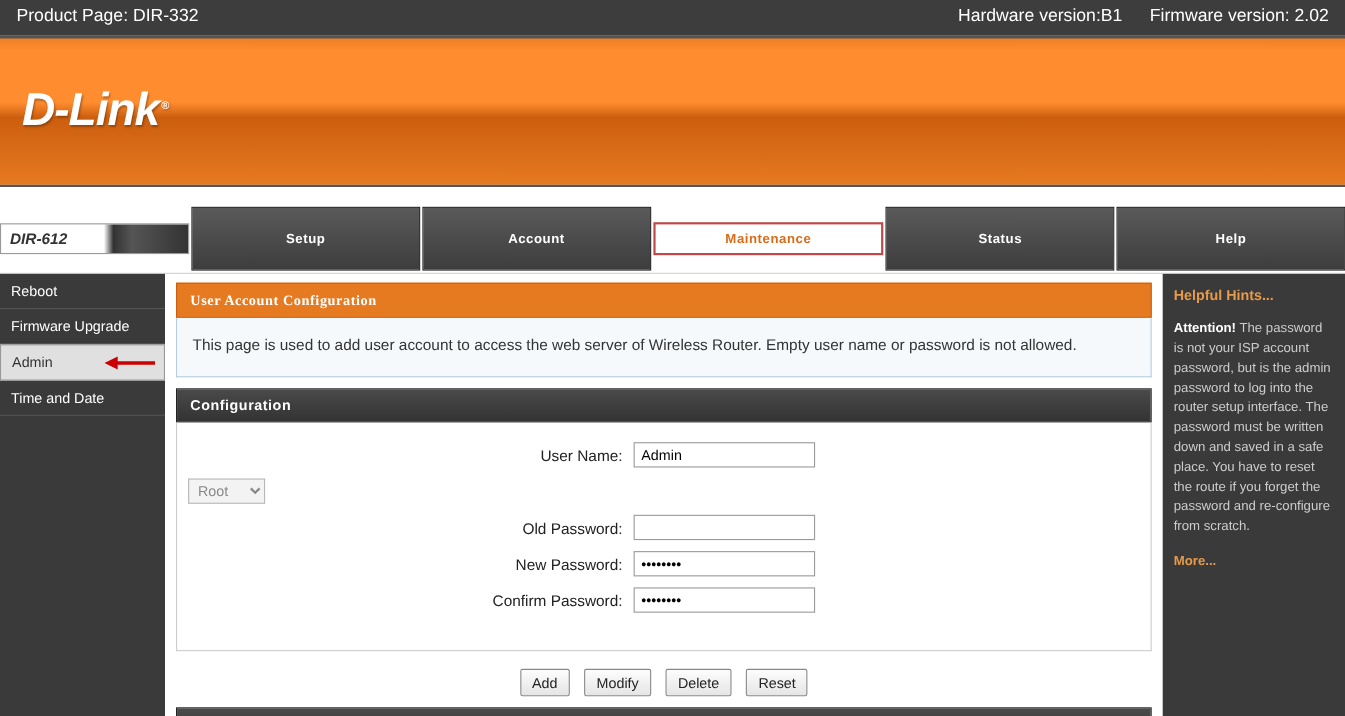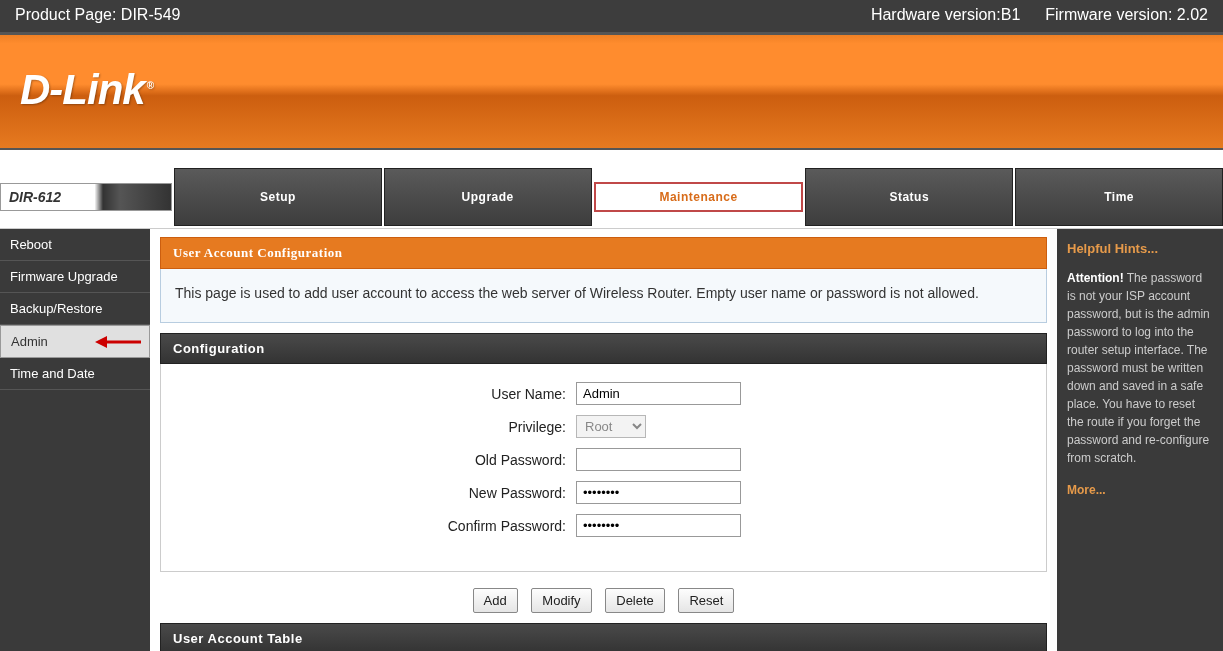--- a/index.html
+++ b/index.html
@@ -13,21 +13,21 @@
       background: #3d3d3d;
       color: #fff;
       padding: 6px 15px 8px;
       display: flex;
       justify-content: space-between;
       font-size: 16px;
     }
     .topbar-right { display: flex; gap: 25px; }
     .banner {
       background: linear-gradient(180deg, #ea7c21 0%, #ff8c2e 10%, #ff8c2e 45%, #cc5e0f 55%, #e67a20 100%);
-      height: 118px;
+      height: 138px;
       display: flex;
       align-items: center;
       padding-left: 20px;
       border-bottom: 2px solid #555;
       position: relative;
     }
     .banner::before {
       content: '';
       position: absolute;
       top: 0; left: 0; right: 0;
@@ -221,49 +221,48 @@
       font-weight: bold;
       margin-top: 14px;
       display: block;
       cursor: pointer;
     }
   </style>
 </head>
 <body>
 
 <div class="topbar">
-  <div>Product Page: DIR-549</div>
+  <div>Product Page: DIR-332</div>
   <div class="topbar-right">
     <div>Hardware version:B1</div>
     <div>Firmware version: 2.02</div>
   </div>
 </div>
 
 <div class="banner">
   <div class="logo">
     <span>D-Link</span><span class="logo-r">®</span>
   </div>
 </div>
 
 <div class="navbar">
   <div class="nav-model">
     <span>DIR-612</span>
   </div>
   <div class="nav-tab">Setup</div>
-  <div class="nav-tab">Upgrade</div>
+  <div class="nav-tab">Account</div>
   <div class="nav-tab active">Maintenance</div>
   <div class="nav-tab">Status</div>
-  <div class="nav-tab">Time</div>
+  <div class="nav-tab">Help</div>
 </div>
 
 <div class="layout">
   <div class="sidebar">
     <div class="side-item">Reboot</div>
     <div class="side-item">Firmware Upgrade</div>
-    <div class="side-item">Backup/Restore</div>
     <div class="side-item active">
       <span>Admin</span>
       <span class="arrow-indicator">
         <svg width="46" height="14" viewBox="0 0 46 14">
           <line x1="46" y1="7" x2="10" y2="7" stroke="#cc0000" stroke-width="3"></line>
           <polygon points="0,7 12,1 12,13" fill="#cc0000"></polygon>
         </svg>
       </span>
     </div>
     <div class="side-item">Time and Date</div>
@@ -273,21 +272,20 @@
     <div class="section-title">User Account Configuration</div>
     <div class="section-desc">This page is used to add user account to access the web server of Wireless Router. Empty user name or password is not allowed.</div>
 
     <div class="sub-title">Configuration</div>
     <div class="form-body">
       <div class="form-row">
         <div class="form-label">User Name:</div>
         <input class="form-input" type="text" value="Admin" style="">
       </div>
       <div class="form-row">
-        <div class="form-label">Privilege:</div>
         <select class="form-select" disabled="">
           <option>Root</option>
         </select>
       </div>
       <div class="form-row">
         <div class="form-label">Old Password:</div>
         <input class="form-input" type="password" value="" style="">
       </div>
       <div class="form-row">
         <div class="form-label">New Password:</div>

